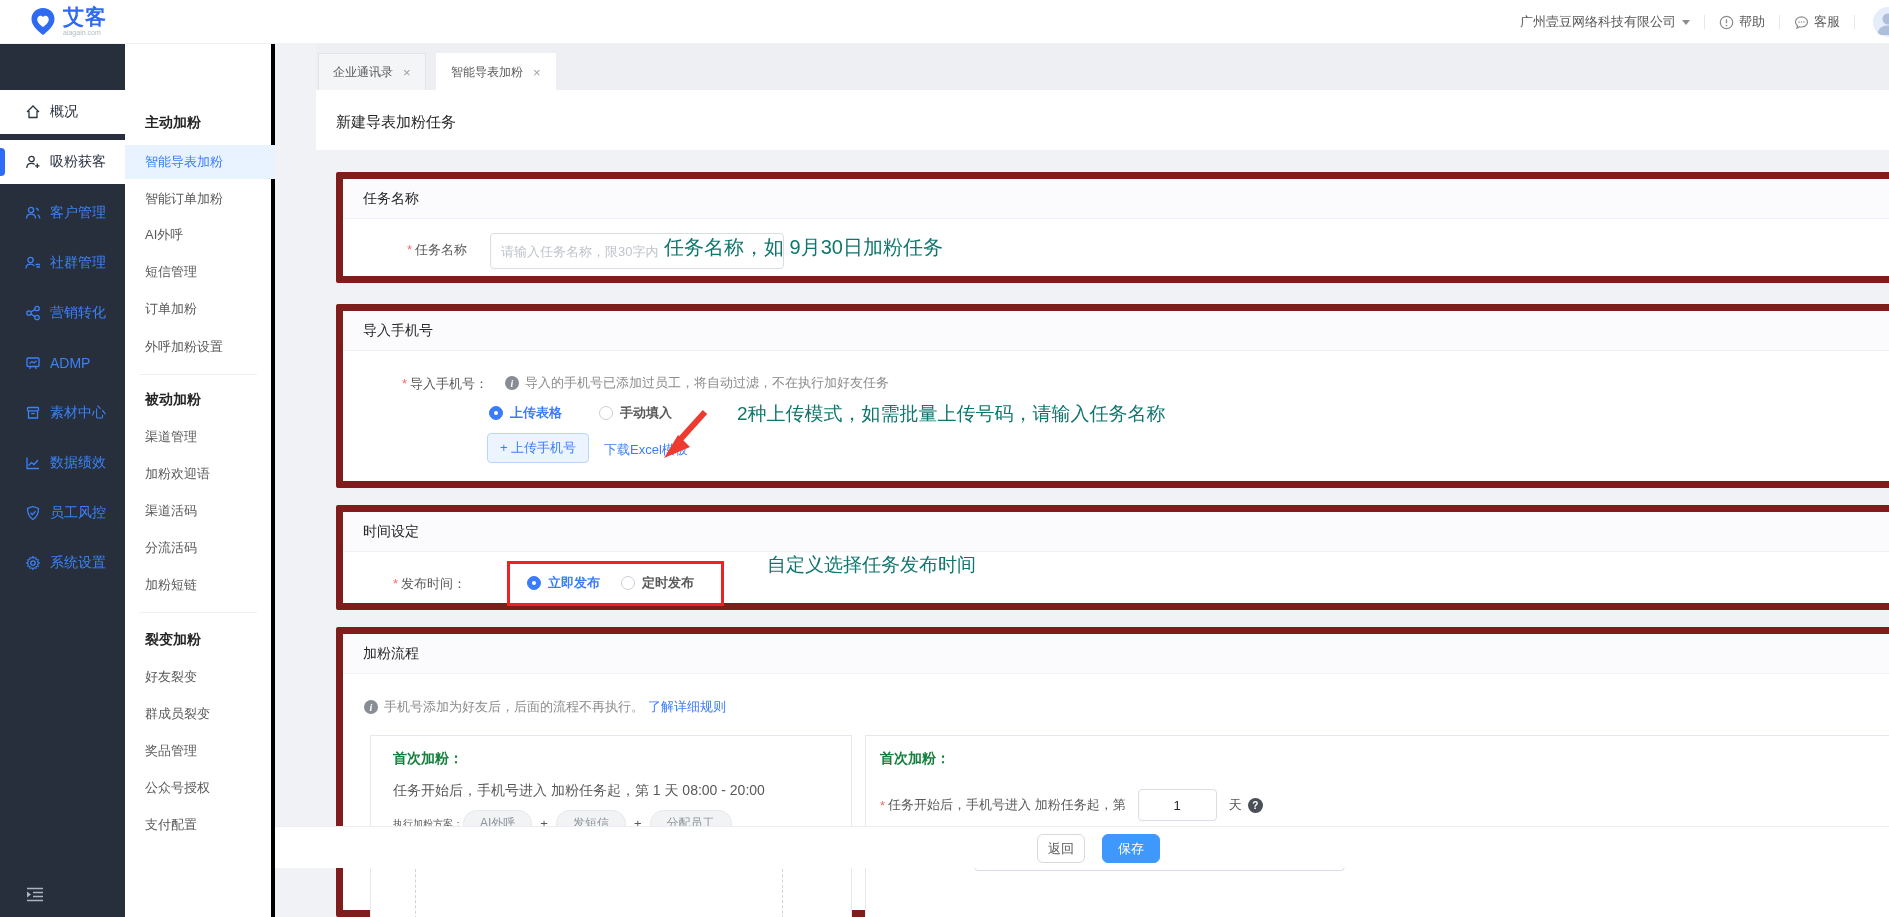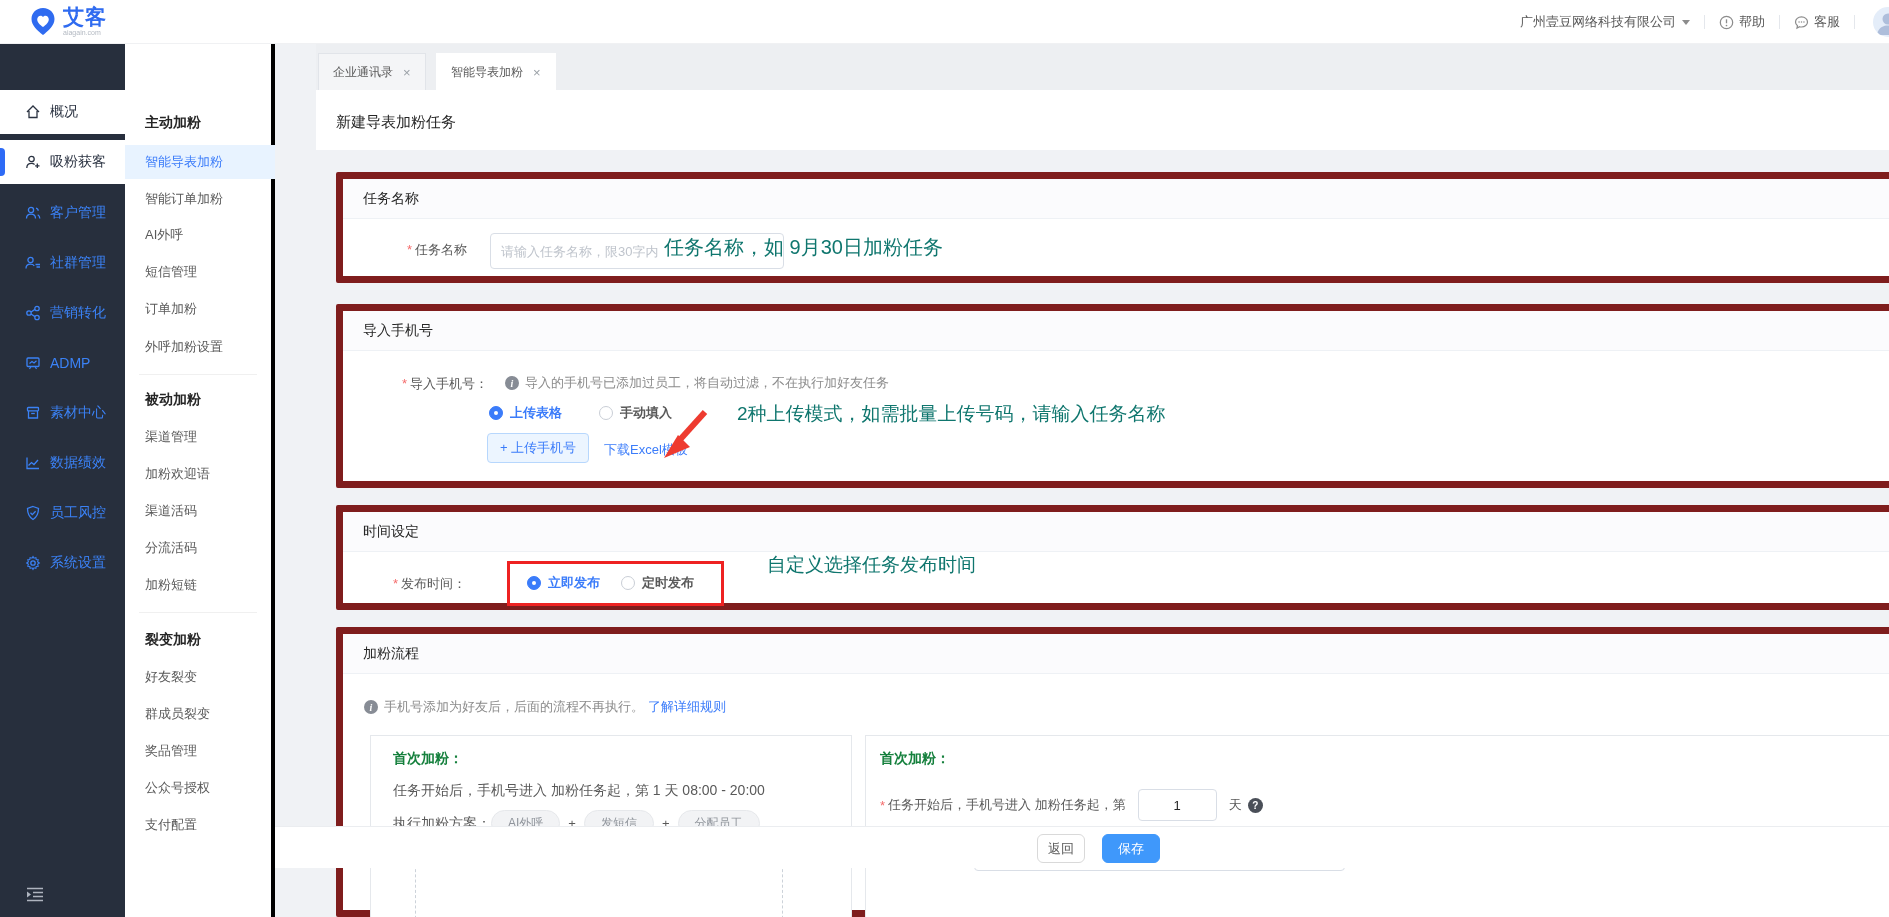--- a/index.html
+++ b/index.html
@@ -300,21 +300,21 @@
       <div class="abs" style="left:21px; top:64px; display:flex; align-items:center">
         <span class="info-i" style="margin-right:6px">i</span>
         <span class="tip-txt">手机号添加为好友后，后面的流程不再执行。</span>
         <span class="link" style="margin-left:4px">了解详细规则</span>
       </div>
 
       <div class="panel" style="left:27px; top:101px; width:482px; height:200px">
         <div class="abs sub-hd" style="left:22px; top:14px">首次加粉：</div>
         <div class="abs lbl" style="left:22px; top:46px; font-size:14px">任务开始后，手机号进入 加粉任务起，第 1 天 08:00 - 20:00</div>
         <div class="abs" style="left:22px; top:74px; display:flex; align-items:center; white-space:nowrap">
-          <span class="lbl" style="font-size:14px">执行加粉方案：</span>
+          <span class="lbl" style="font-size:10px">执行加粉方案：</span>
           <span class="pill">AI外呼</span>
           <span class="plus">+</span>
           <span class="pill">发短信</span>
           <span class="plus">+</span>
           <span class="pill">分配员工</span>
         </div>
         <div class="divider-h" style="top:114px"></div>
         <div class="dashed-box" style="left:44px; top:128px; width:368px; height:60px"></div>
       </div>
 

